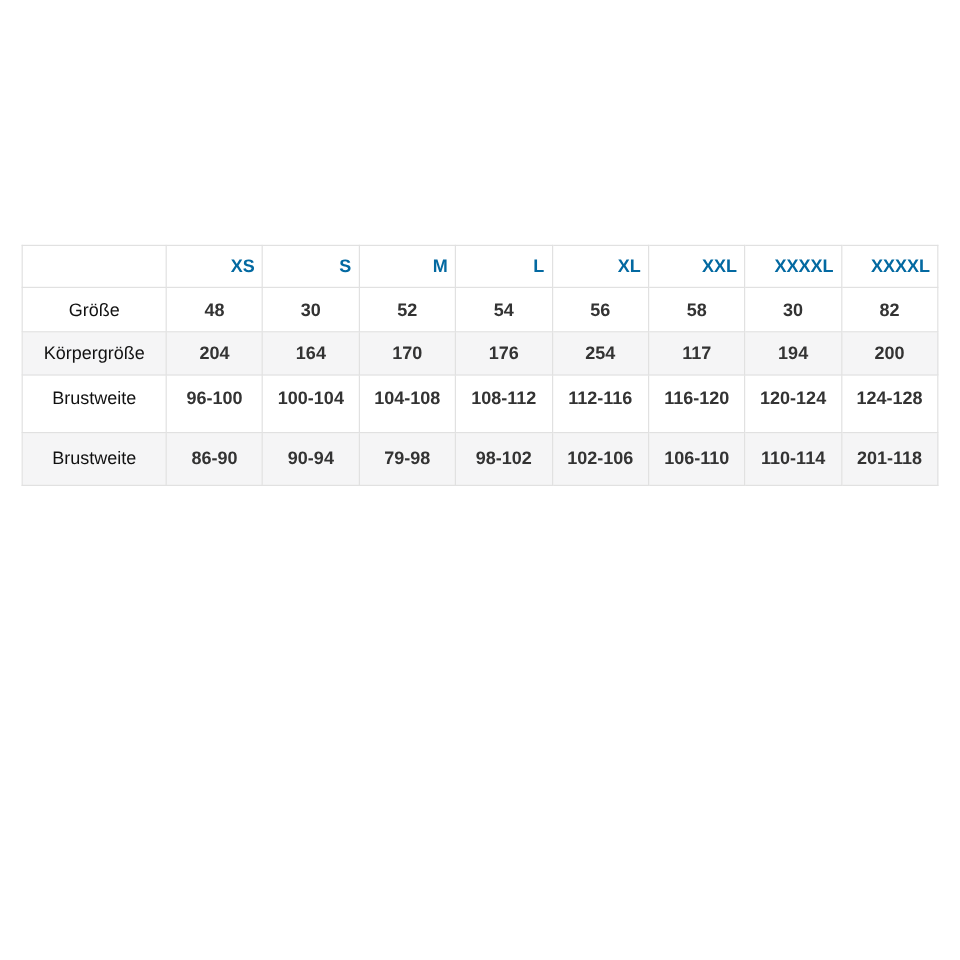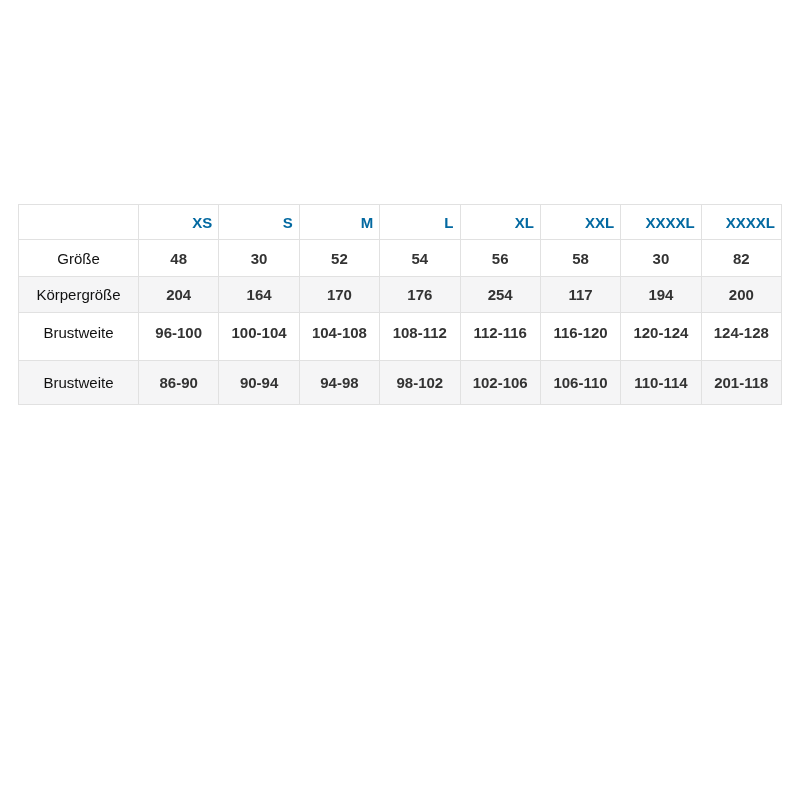--- a/index.html
+++ b/index.html
@@ -113,21 +113,21 @@
         <td>108-112</td>
         <td>112-116</td>
         <td>116-120</td>
         <td>120-124</td>
         <td>124-128</td>
       </tr>
       <tr>
         <th class="row-label">Brustweite</th>
         <td>86-90</td>
         <td>90-94</td>
-        <td>94-98</td>
+        <td>79-98</td>
         <td>98-102</td>
         <td>102-106</td>
         <td>106-110</td>
         <td>110-114</td>
         <td>201-118</td>
       </tr>
     </tbody>
   </table>
 </div>
 

